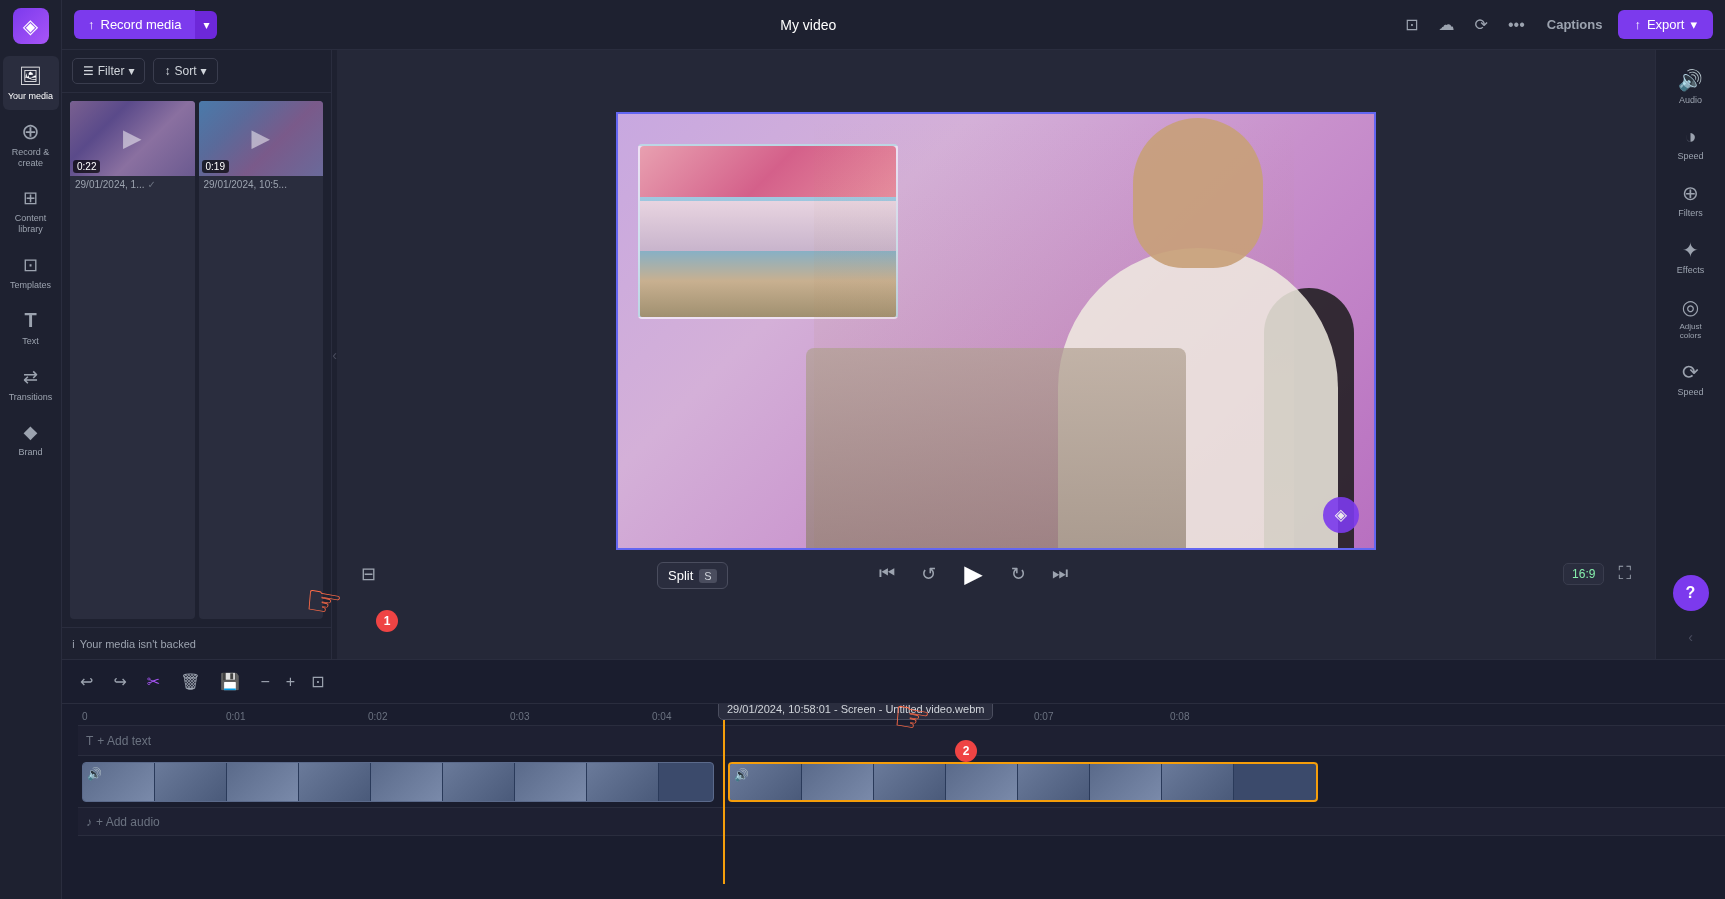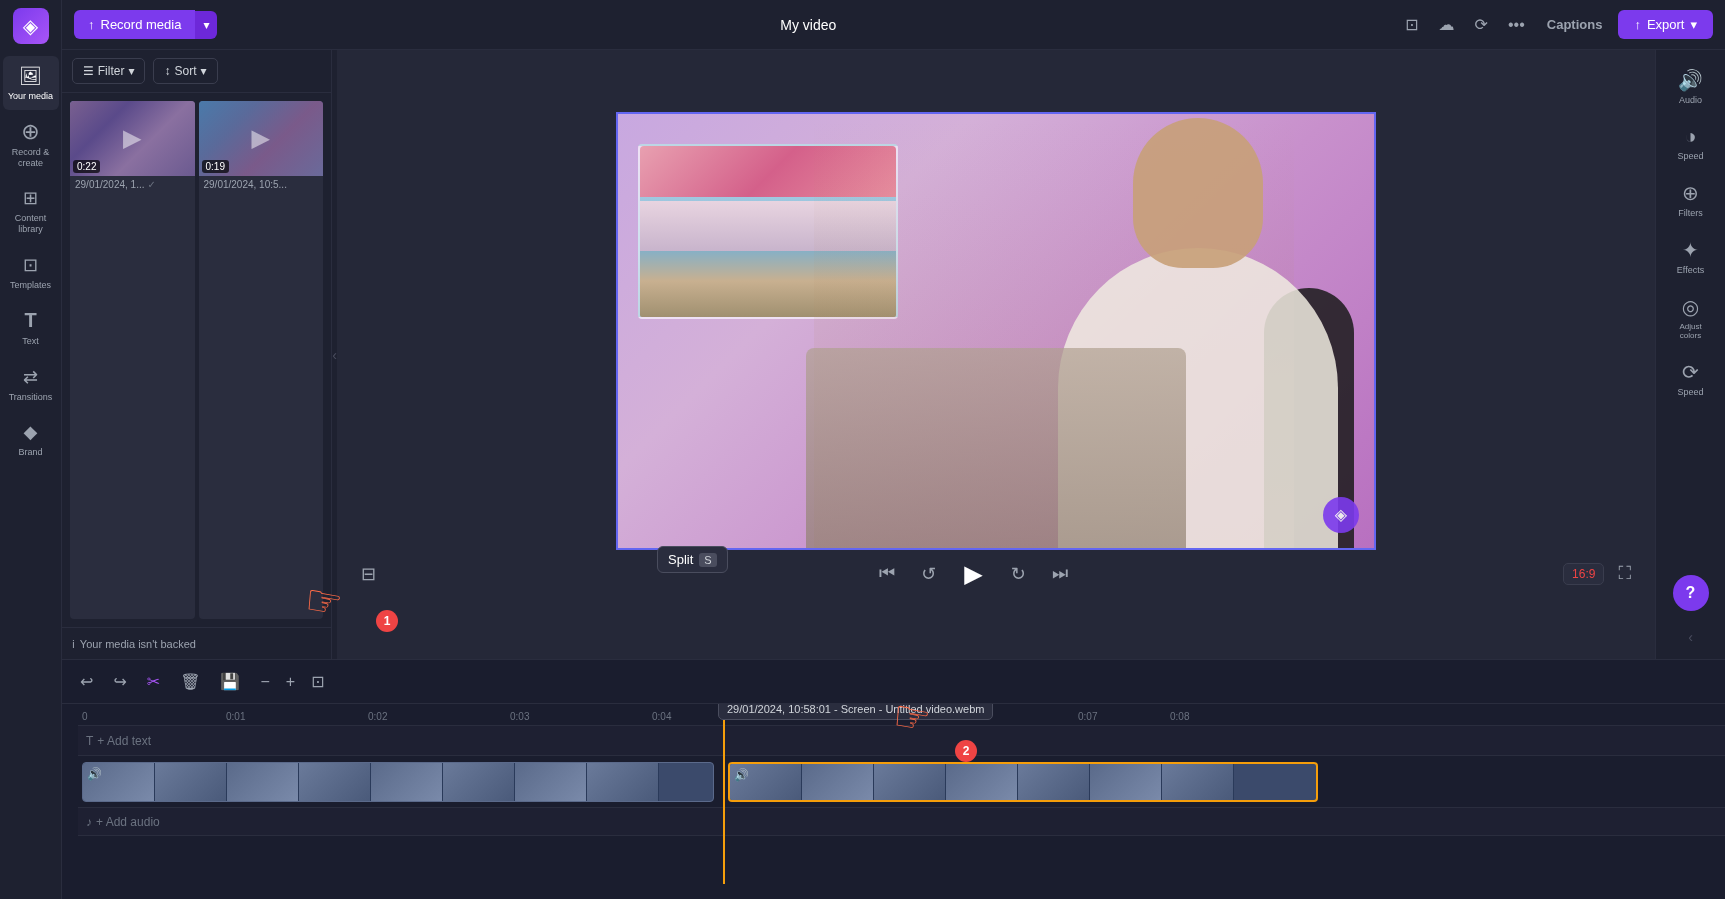--- a/index.html
+++ b/index.html
@@ -352,27 +352,27 @@
       border: none;
       color: #fff;
       cursor: pointer;
       font-size: 24px;
       padding: 4px 10px;
     }
     .aspect-badge {
       background: #2a2d3e;
       border: 1px solid #3a3d4e;
       border-radius: 5px;
-      color: #ef4444;
+      color: #86efac;
       font-size: 12px;
       padding: 3px 8px;
     }
     .split-tooltip {
       position: absolute;
-      top: 496px;
+      top: 512px;
       left: 320px;
       background: #2a2d3e;
       border: 1px solid #4a4d5e;
       border-radius: 6px;
       padding: 5px 10px;
       font-size: 13px;
       color: #fff;
       display: flex; align-items: center; gap: 6px;
       z-index: 10;
     }
@@ -865,21 +865,21 @@
       <div class="timeline-tracks">
 
         <div class="timeline-ruler">
           <span class="ruler-mark" style="left:4px;">0</span>
           <span class="ruler-mark" style="left:148px;">0:01</span>
           <span class="ruler-mark" style="left:290px;">0:02</span>
           <span class="ruler-mark" style="left:432px;">0:03</span>
           <span class="ruler-mark" style="left:574px;">0:04</span>
           <span class="ruler-mark" style="left:716px;">0:05</span>
           <span class="ruler-mark" style="left:858px;">0:06</span>
-          <span class="ruler-mark" style="left:1000px;">0:07</span>
+          <span class="ruler-mark" style="left:956px;">0:07</span>
           <span class="ruler-mark" style="left:1092px;">0:08</span>
 
           <div class="playhead" style="height:180px; left:645px;">
             <div style="position:absolute;top:-8px;left:-6px;width:0;height:0;border-left:7px solid transparent;border-right:7px solid transparent;border-top:10px solid #f59e0b;"></div>
           </div>
         </div>
 
         <div class="track-row text-track">
           <button class="add-text-btn">
             <span style="font-size:12px;color:#6b7280;">T</span>

